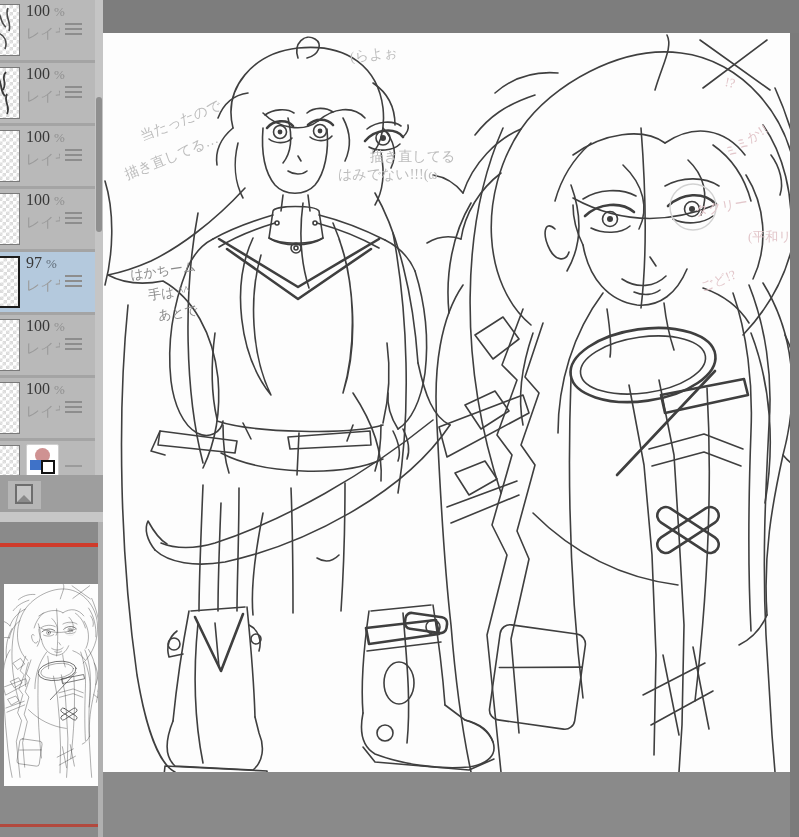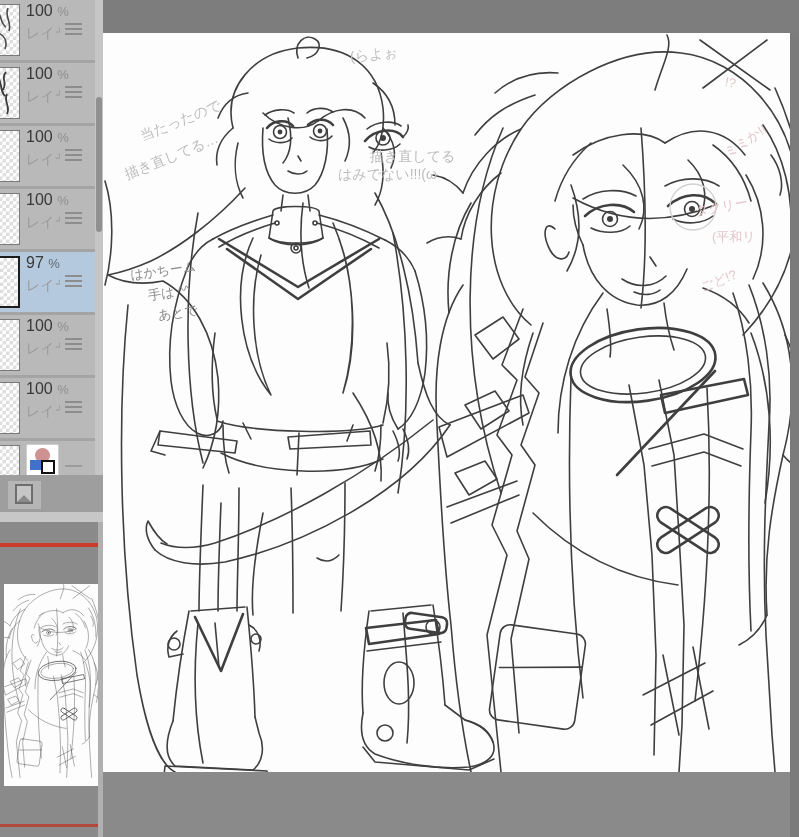--- a/index.html
+++ b/index.html
@@ -1,18 +1,18 @@
 <!DOCTYPE html>
 <html><head>
 <meta charset="utf-8">
 <style>
   html,body{margin:0;padding:0;}
   body{width:799px;height:837px;overflow:hidden;background:#8a8a8a;
        font-family:"Liberation Sans",sans-serif;}
-  .app{position:relative;width:799px;height:837px;}
+  .app{position:relative;width:799px;height:837px;font-family:Liberation Serif, serif;}
 
   
   .left-col{position:absolute;left:0;top:0;width:103px;height:837px;background:#b3b3b3;}
   .layers{position:absolute;left:0;top:0;width:95px;height:475px;background:#a4a4a4;overflow:hidden;}
   .layer-row{position:relative;height:60px;margin-bottom:3px;background:#b9b9b9;}
   .layer-row.selected{background:#b4c9dd;}
   .layer-row.partial{height:34px;overflow:hidden;}
   .thumb{position:absolute;left:-9px;top:4px;width:29px;height:52px;background-color:#fff;
          background-image:linear-gradient(45deg,#dcdcdc 25%,transparent 25%,transparent 75%,#dcdcdc 75%),
                           linear-gradient(45deg,#dcdcdc 25%,transparent 25%,transparent 75%,#dcdcdc 75%);
@@ -74,21 +74,21 @@
   .a1{left:19px;top:115px;transform:rotate(-22deg);}
   .a2{left:247px;top:13px;font-size:13px;transform:rotate(-6deg);}
   .a3{left:267px;top:115px;font-size:8px;}
   .a4{left:235px;top:133px;font-size:9px;}
   .a5{left:27px;top:229px;transform:rotate(-8deg);}
   .a6{left:45px;top:251px;transform:rotate(-8deg);}
   .a7{left:55px;top:271px;transform:rotate(-8deg);}
   .a8{left:622px;top:42px;font-size:16px;transform:rotate(12deg);}
   .a9{left:619px;top:99px;transform:rotate(-33deg);}
   .a10{left:592px;top:165px;transform:rotate(-10deg);}
-  .a11{left:609px;top:195px;}
+  .a11{left:645px;top:195px;}
   .a12{left:597px;top:239px;transform:rotate(-22deg);}
 </style>
 </head>
 <body>
 
 <div class="app">
 
   <div class="left-col">
 
     <div class="layers">

